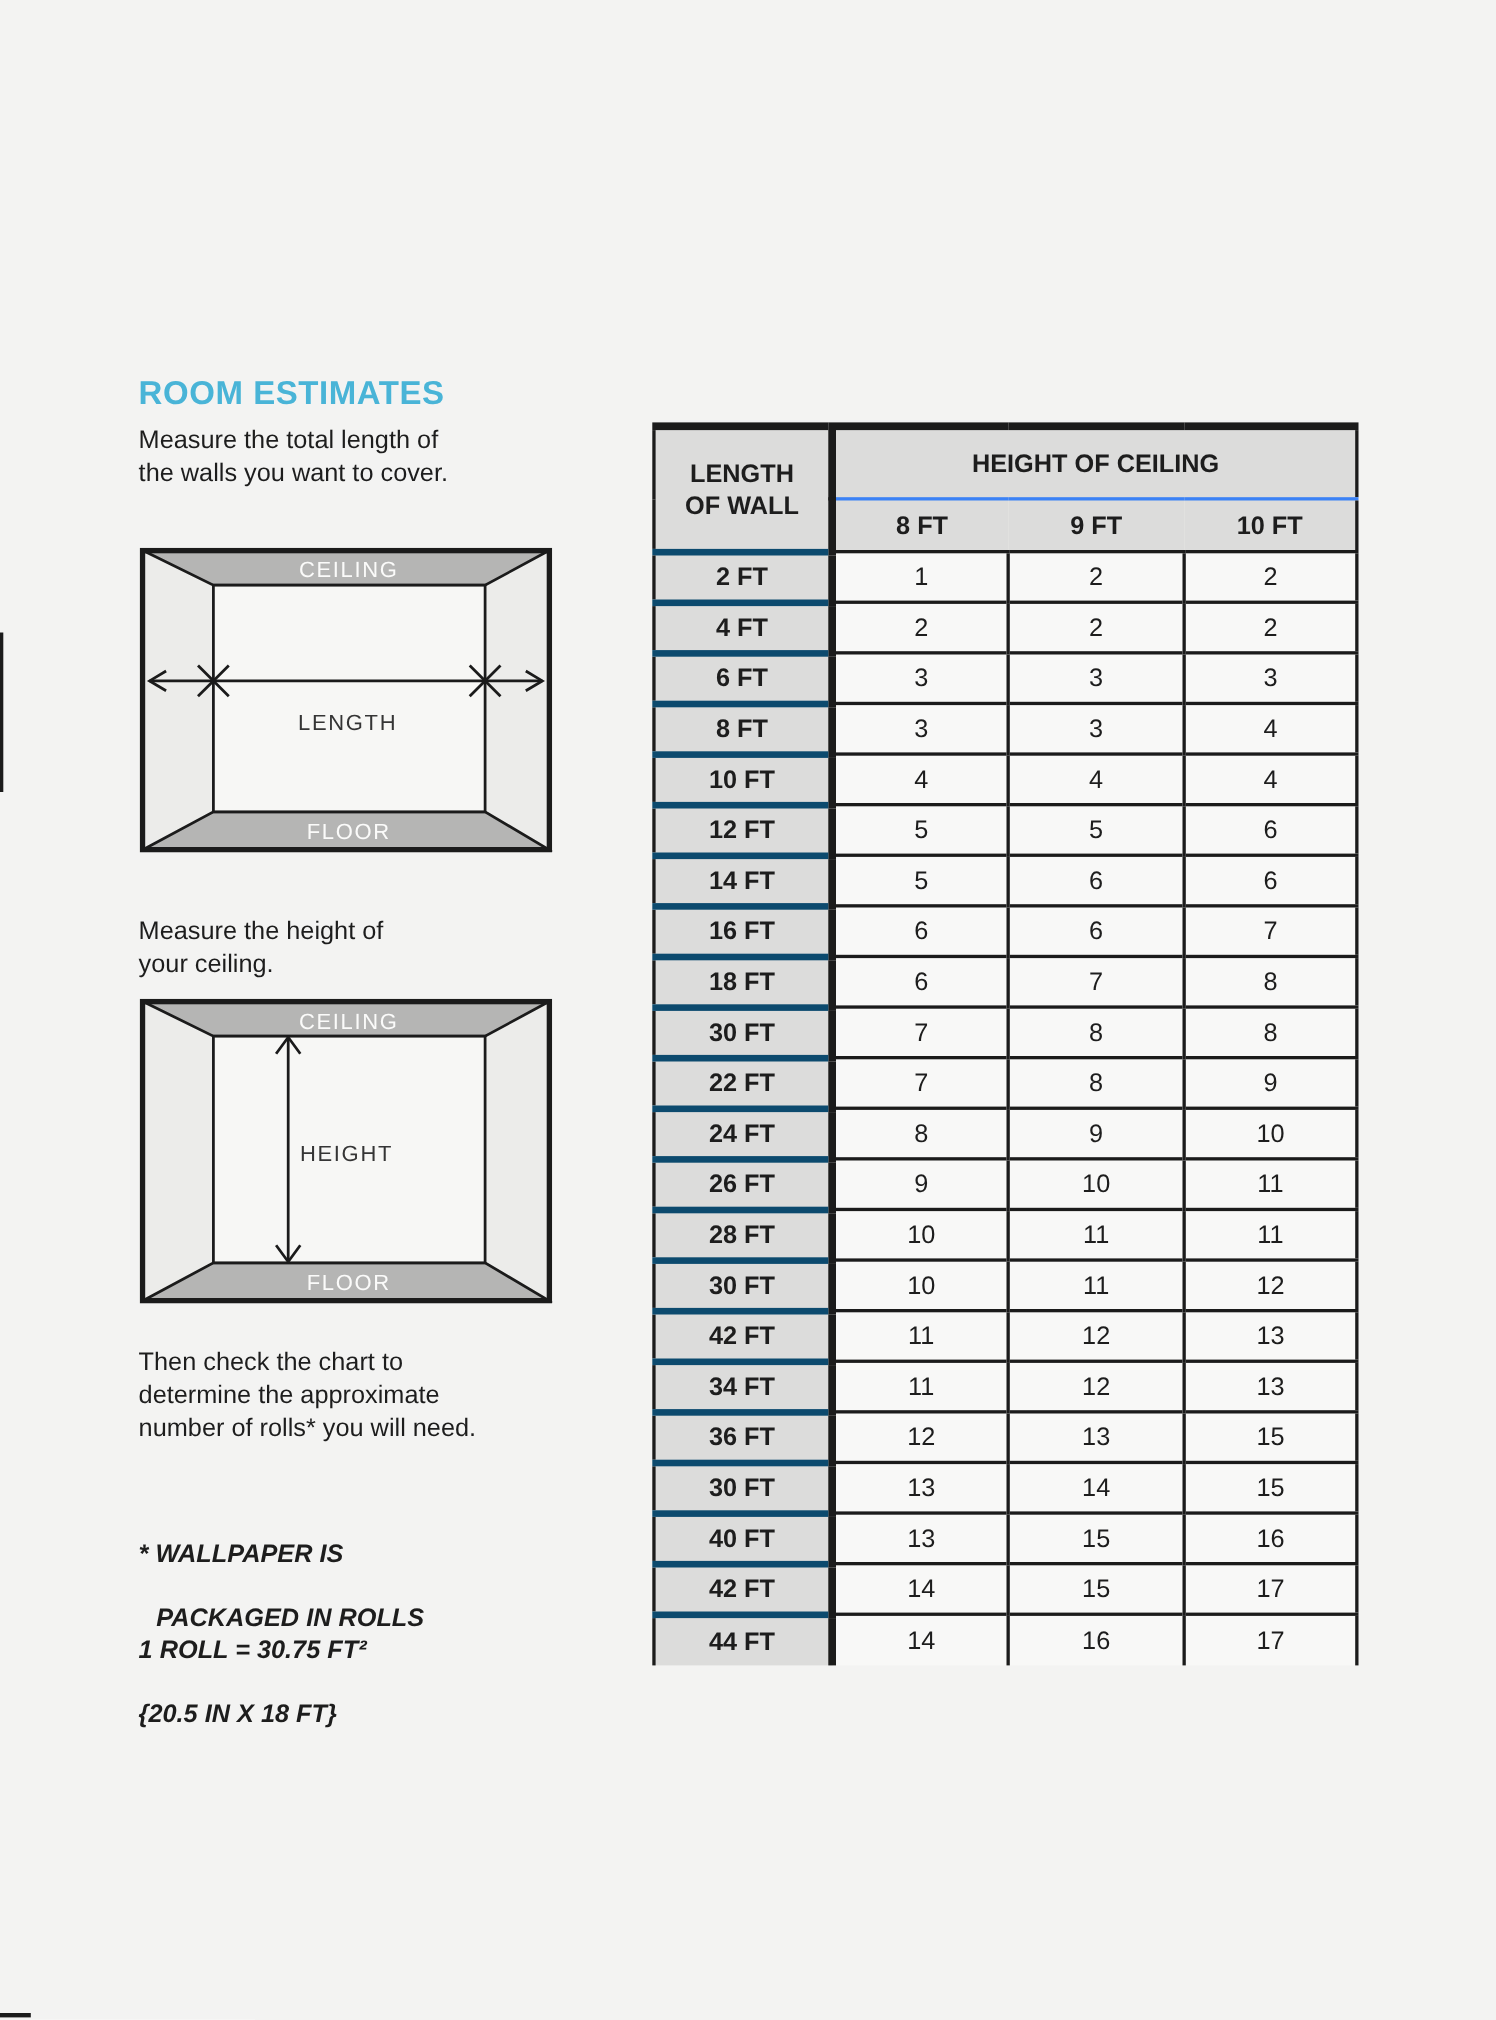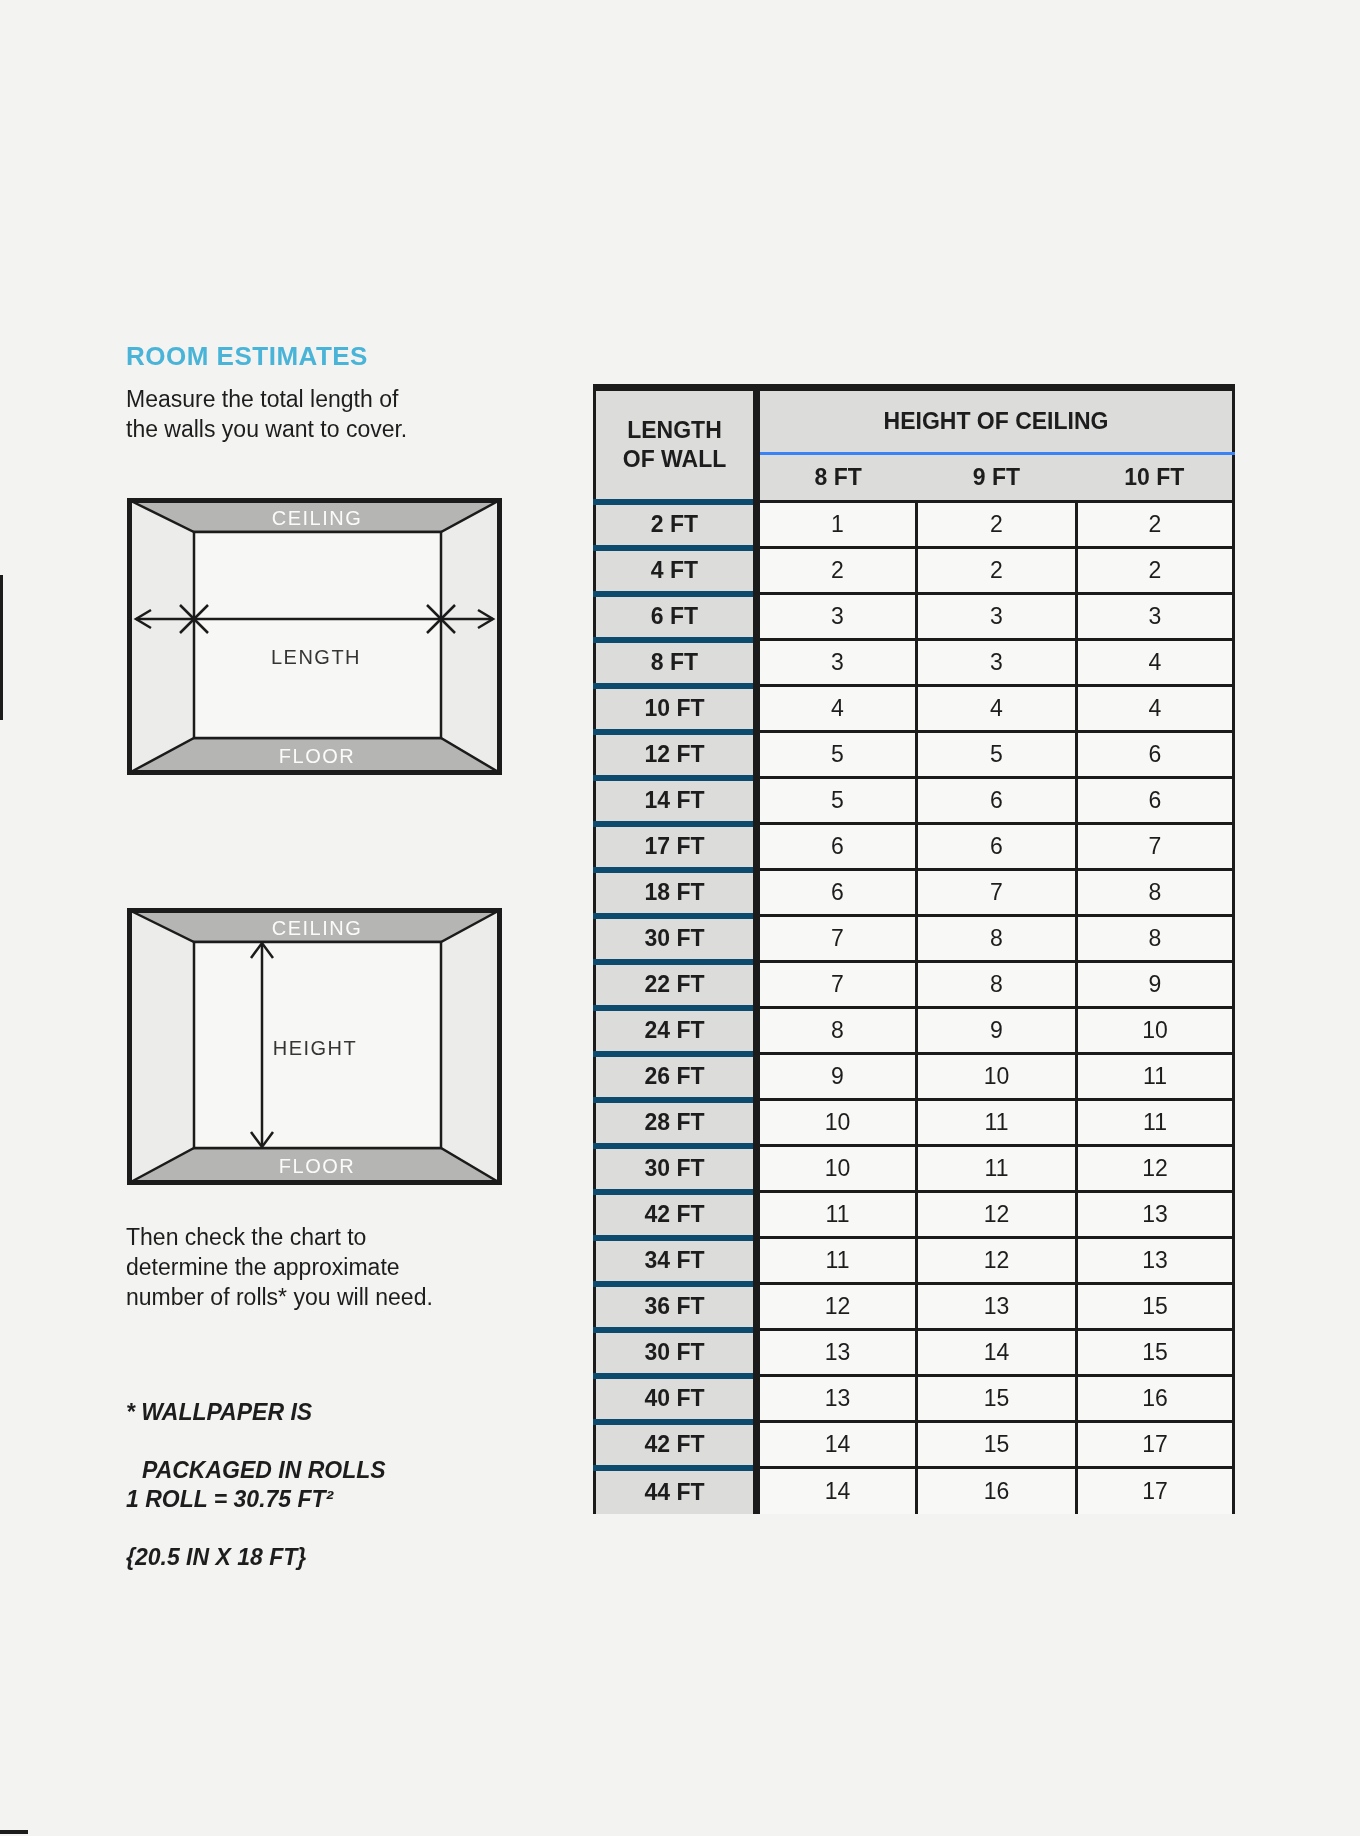--- a/index.html
+++ b/index.html
@@ -3,21 +3,21 @@
 <meta charset="utf-8">
 <style>
   html,body { margin:0; padding:0; }
   .canvas {
     position:relative; width:1360px; height:1836px;
     background:#f3f3f2; color:#1d1d1d;
     font-family:"Liberation Sans", sans-serif;
     overflow:hidden;
   }
   .blue-heading {
-    position:absolute; font-size:26px; font-weight:bold;
+    position:absolute; font-size:30px; font-weight:bold;
     color:#49b4d7; letter-spacing:0.5px; white-space:pre-line;
   }
   .step {
     position:absolute; left:126px; font-size:23px; line-height:30px;
     white-space:pre-line; color:#1d1d1d;
   }
   .bold-note { position:absolute; left:126px; font-size:23px; font-weight:bold; line-height:29px; white-space:pre-line;font-style:italic; }
   .diagram { position:absolute; left:127px; }
   .diagram text { font-family:"Liberation Sans", sans-serif; }
   .room-label { fill:#fbfbfa; font-size:20px; letter-spacing:1.5px; }
@@ -74,20 +74,22 @@
       <line x1="53" y1="107" x2="81" y2="135"></line>
       <line x1="53" y1="135" x2="81" y2="107"></line>
       <line x1="300" y1="107" x2="328" y2="135"></line>
       <line x1="300" y1="135" x2="328" y2="107"></line>
     </g>
     <text class="room-label" x="190" y="27" text-anchor="middle">CEILING</text>
     <text class="room-label" x="190" y="265" text-anchor="middle">FLOOR</text>
     <text class="measure-label" x="189" y="166" text-anchor="middle">LENGTH</text>
   </svg>
 
+  <p class="step" style="top:831px; margin:0;">Measure the height of
+your ceiling.</p>
 
   <svg class="diagram" style="top:908px;" width="375" height="277" viewBox="0 0 375 277">
     <rect x="0" y="0" width="375" height="277" fill="#ececea"></rect>
     <polygon points="2,2 373,2 314,34 67,34" fill="#b5b5b4" stroke="#1b1b1b" stroke-width="2.5"></polygon>
     <polygon points="2,275 373,275 314,240 67,240" fill="#b5b5b4" stroke="#1b1b1b" stroke-width="2.5"></polygon>
     <rect x="67" y="34" width="247" height="206" fill="#f7f7f5" stroke="#1b1b1b" stroke-width="2.5"></rect>
     <rect x="2.5" y="2.5" width="370" height="272" fill="none" stroke="#1b1b1b" stroke-width="5"></rect>
     <g stroke="#1b1b1b" stroke-width="2.5" fill="none">
       <line x1="135" y1="36" x2="135" y2="238"></line>
       <polyline points="124,50 135,35 146,50"></polyline>
@@ -176,21 +178,21 @@
   </tr>
 
   <tr>
     <th class="rowlabel">14 FT</th>
     <td>5</td>
     <td>6</td>
     <td>6</td>
   </tr>
 
   <tr>
-    <th class="rowlabel">17 FT</th>
+    <th class="rowlabel">16 FT</th>
     <td>6</td>
     <td>6</td>
     <td>7</td>
   </tr>
 
   <tr>
     <th class="rowlabel">18 FT</th>
     <td>6</td>
     <td>7</td>
     <td>8</td>

